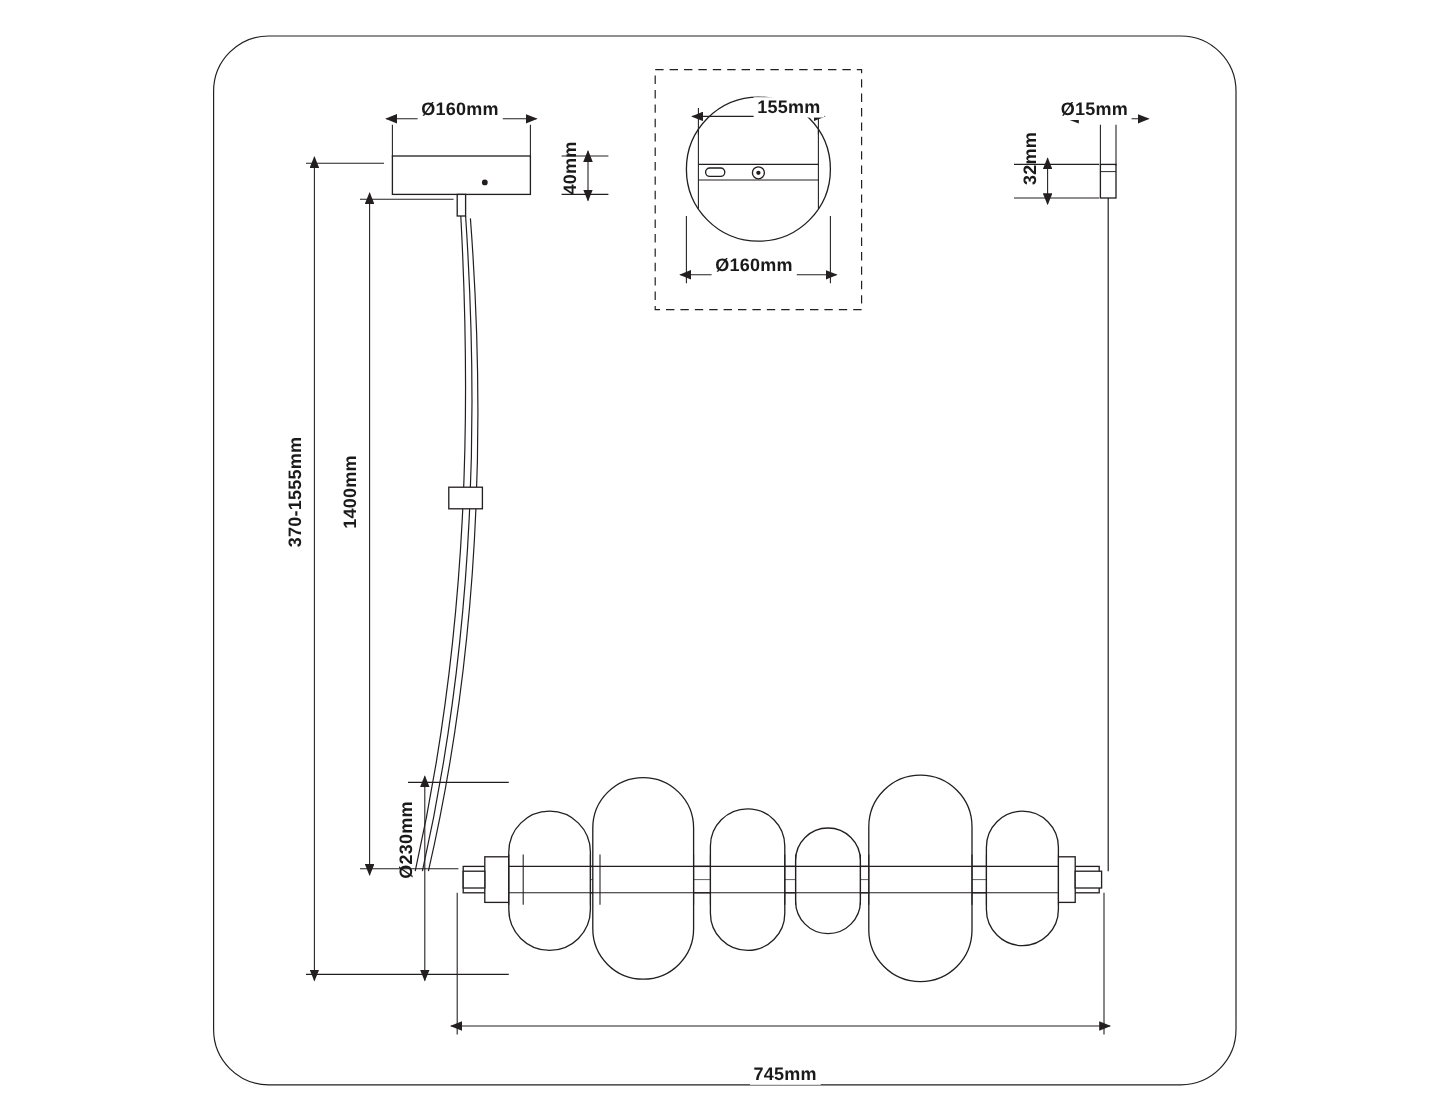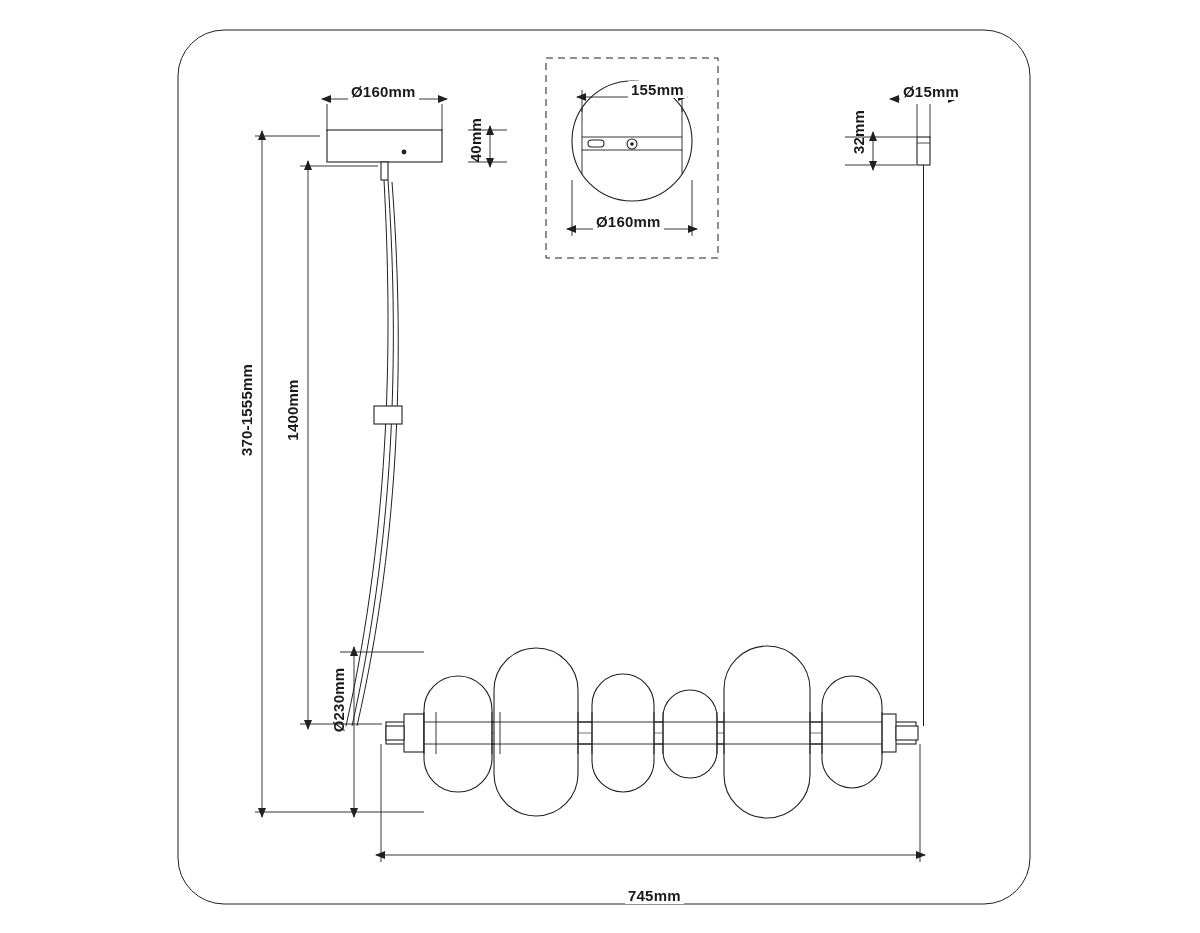--- a/index.html
+++ b/index.html
@@ -193,17 +193,17 @@
   <div class="dim-label vert" style="left:301px; top:410px; transform: rotate(-90deg) translate(-50%, -100%);">1400mm</div>
 
   <div class="dim-label vert" style="left:347px; top:700px; transform: rotate(-90deg) translate(-50%, -100%);">Ø230mm</div>
 
   <div class="dim-label label-bg" style="left:625px; top:887px;">745mm</div>
 
   <div class="dim-label label-bg" style="left:604px; top:81px;margin-left:24px;">155mm</div>
 
   <div class="dim-label label-bg" style="left:593px; top:213px;">Ø160mm</div>
 
-  <div class="dim-label label-bg" style="left:900px; top:83px;">Ø15mm</div>
+  <div class="dim-label label-bg" style="left:881px; top:83px;">Ø15mm</div>
 
   <div class="dim-label vert" style="left:867px; top:132px; transform: rotate(-90deg) translate(-50%, -100%);">32mm</div>
 
 </div>
 
 </body></html>

